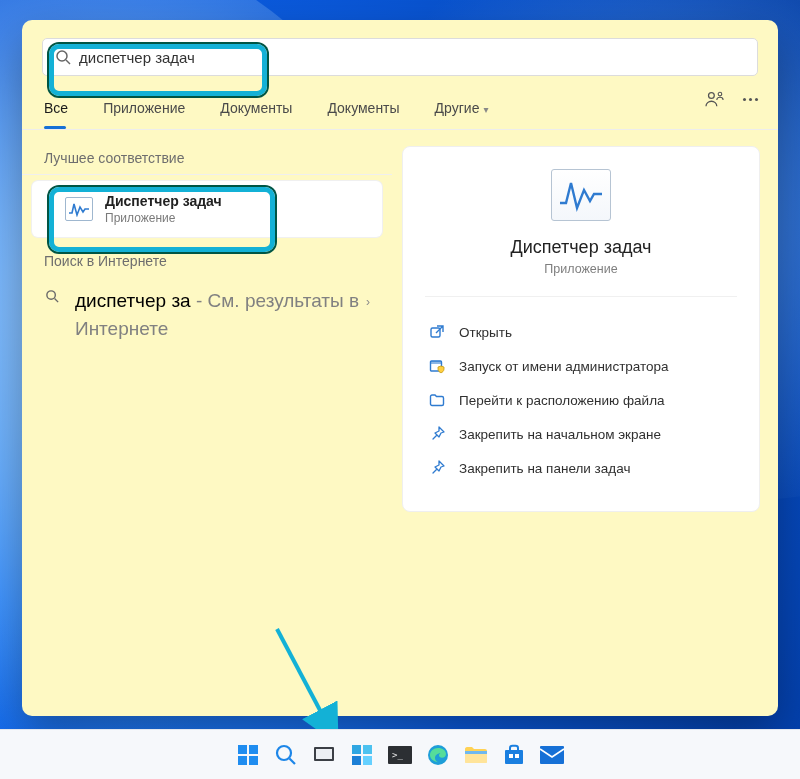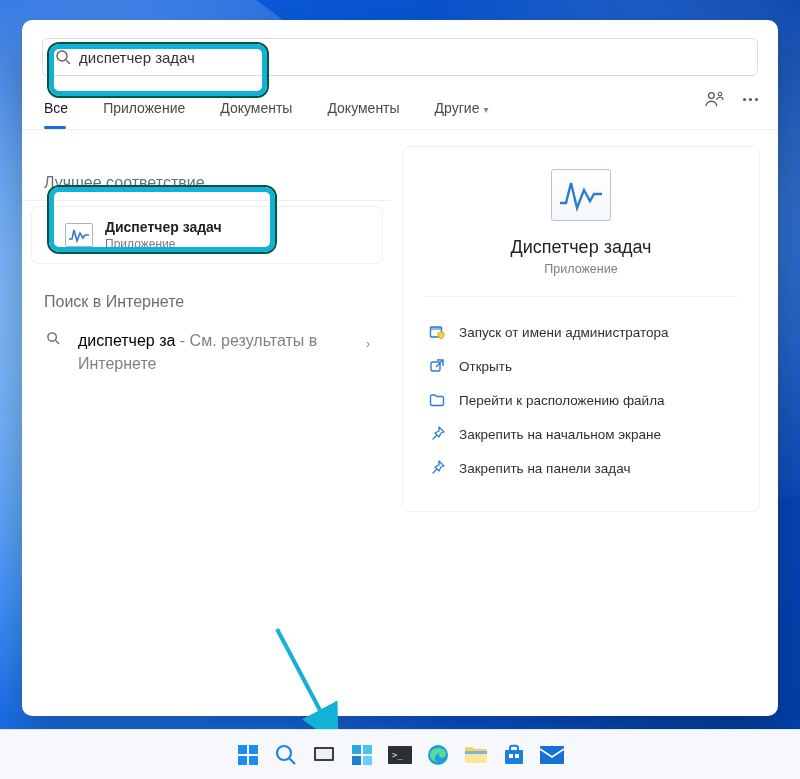--- a/index.html
+++ b/index.html
@@ -2,21 +2,21 @@
 <html><head>
 <meta charset="utf-8">
 <style>
   html,body{margin:0;padding:0;width:800px;height:779px;font-family:"Segoe UI",Arial,sans-serif;overflow:hidden;background:#005fdc;}
   *{box-sizing:border-box;}
   .wallpaper{position:absolute;inset:0;background:radial-gradient(circle at 20% 55%,#64b4ff 0%,#2483ff 30%,#0b5bdf 55%,#023ba3 100%);}
   .wallpaper::before,.wallpaper::after{content:"";position:absolute;border-radius:50%;}
   .wallpaper::before{width:900px;height:900px;left:-450px;top:-80px;background:radial-gradient(circle at 60% 40%,rgba(170,214,255,.8),rgba(20,103,222,0) 60%);}
   .wallpaper::after{width:700px;height:700px;right:-300px;top:-200px;background:radial-gradient(circle at 40% 60%,rgba(120,185,255,.55),rgba(0,51,176,0) 55%);}
 
-  .search-window{position:absolute;left:22px;top:20px;width:756px;height:696px;background:#ffffff;border-radius:10px;box-shadow:0 18px 45px rgba(0,0,0,.35);overflow:hidden;}
+  .search-window{position:absolute;left:22px;top:20px;width:756px;height:696px;background:#fef9c3;border-radius:10px;box-shadow:0 18px 45px rgba(0,0,0,.35);overflow:hidden;}
 
   .search-bar-wrap{padding:18px 20px 0 20px;}
   .search-bar{display:flex;align-items:center;height:38px;border:1px solid #dcdcdc;border-radius:5px;padding:0 12px;background:#fff;}
   .search-bar svg{flex-shrink:0;}
   .search-input{flex:1;border:none;outline:none;font-size:15px;padding-left:8px;color:#333;background:transparent;}
   @keyframes blink{50%{opacity:0;}}
   .hilite-search{position:absolute;left:27px;top:24px;width:218px;height:52px;border:5px solid #13b1d6;border-radius:10px;pointer-events:none;box-shadow:0 0 0 2px #054;}
 
   .tabs-row{display:flex;align-items:center;padding:22px 22px 0 22px;border-bottom:1px solid #ededed;height:54px;position:relative;gap:7px;}
   .tab{font-size:14px;color:#4a4a4a;margin-right:28px;cursor:pointer;padding-bottom:12px;}
@@ -24,33 +24,33 @@
   .tab.active::after{content:"";position:absolute;left:0;bottom:-1px;width:22px;height:3px;background:#1670d6;border-radius:2px;}
   .tab .chev{font-size:10px;margin-left:4px;color:#888;}
   .tabs-right{position:absolute;right:20px;top:14px;display:flex;gap:18px;align-items:center;color:#555;}
   .ellipsis{display:flex;gap:3px;}
   .ellipsis span{width:3px;height:3px;background:#555;border-radius:50%;}
 
   .body-split{display:flex;height:calc(100% - 112px);}
   .left-col{width:370px;padding:14px 0 0 0;}
   .right-col{flex:1;padding:16px 18px 0 10px;}
 
-  .sec-label{font-size:16px;color:#6e6e6e;padding:6px 22px 8px 22px;border-bottom:1px solid #efefef;margin-top:24px;}
+  .sec-label{font-size:14px;color:#6e6e6e;padding:6px 22px 8px 22px;border-bottom:1px solid #efefef;}
   .result-card{display:flex;align-items:center;padding:12px 18px;margin:6px 10px 10px 10px;border-radius:6px;background:#fff;box-shadow:0 0 0 1px #f0f0f0;position:relative;}
   .result-card .accent{width:3px;height:20px;background:#1670d6;border-radius:2px;margin-right:12px;}
   .tm-icon{width:28px;height:24px;background:#fff;border:1px solid #9fb7cf;border-radius:2px;display:flex;align-items:center;justify-content:center;}
   .tm-icon svg{display:block;}
   .result-text{margin-left:12px;}
   .result-title{font-size:14px;color:#222;font-weight:600;}
   .result-sub{font-size:12px;color:#7a7a7a;margin-top:2px;}
   .hilite-result{position:absolute;left:27px;top:167px;width:226px;height:65px;border:5px solid #13b1d6;border-radius:10px;pointer-events:none;box-shadow:0 0 0 2px #054;}
 
   .web-row{display:flex;align-items:flex-start;padding:10px 22px;position:relative;}
   .web-row .icon{width:22px;display:flex;justify-content:center;margin-top:2px;color:#6a6a6a;}
-  .web-text{margin-left:14px;font-size:16px;line-height:1.45;}
+  .web-text{margin-left:14px;font-size:19px;line-height:1.45;}
   .web-text .grey{color:#818181;}
   .web-row .chev-r{position:absolute;right:22px;top:18px;color:#8c8c8c;font-size:12px;}
 
   .details-card{background:#fff;border:1px solid #efefef;border-radius:8px;padding:22px 22px 26px 22px;}
   .details-head{display:flex;flex-direction:column;align-items:center;padding-bottom:20px;border-bottom:1px solid #f0f0f0;}
   .big-icon{width:60px;height:52px;background:linear-gradient(#fff,#f4f7fb);border:1px solid #b6c4d3;border-radius:3px;display:flex;align-items:center;justify-content:center;}
   .details-title{font-size:18px;color:#222;margin-top:16px;}
   .details-sub{font-size:12.5px;color:#7e7e7e;margin-top:4px;}
   .actions{padding-top:18px;}
   .action{display:flex;align-items:center;gap:14px;padding:9px 4px;font-size:13.5px;color:#303030;cursor:pointer;}
@@ -139,32 +139,32 @@
             <svg width="46" height="34" viewBox="0 0 46 34">
                 <polyline points="2,25 8,25 13,5 19,30 26,12 32,23 36,16 44,16" fill="none" stroke="#2f7bd0" stroke-width="2.4"></polyline>
               </svg>
           </div>
           <div class="details-title">Диспетчер задач</div>
           <div class="details-sub">Приложение</div>
         </div>
         <div class="actions">
           <div class="action">
             <svg width="16" height="16" viewBox="0 0 16 16">
+                <rect x="2" y="4" width="9" height="9" rx="1.5" fill="none" stroke="#2f7bd0" stroke-width="1.4"></rect>
+                <path d="M8 2h6v6M14 2 7 9" fill="none" stroke="#2f7bd0" stroke-width="1.4"></path>
+              </svg>
+            <span>Открыть</span>
+          </div>
+          <div class="action">
+            <svg width="16" height="16" viewBox="0 0 16 16">
                 <rect x="1.5" y="3" width="11" height="10" rx="1" fill="none" stroke="#2f7bd0" stroke-width="1.4"></rect>
                 <rect x="1.5" y="3" width="11" height="3" fill="#2f7bd0" opacity=".55"></rect>
                 <path d="M12 8l3 1v2c0 2-1.5 3.3-3 3.8-1.5-.5-3-1.8-3-3.8v-2z" fill="#ffcf3f" stroke="#c79b12" stroke-width=".8"></path>
               </svg>
             <span>Запуск от имени администратора</span>
-          </div>
-          <div class="action">
-            <svg width="16" height="16" viewBox="0 0 16 16">
-                <rect x="2" y="4" width="9" height="9" rx="1.5" fill="none" stroke="#2f7bd0" stroke-width="1.4"></rect>
-                <path d="M8 2h6v6M14 2 7 9" fill="none" stroke="#2f7bd0" stroke-width="1.4"></path>
-              </svg>
-            <span>Открыть</span>
           </div>
           <div class="action">
             <svg width="16" height="16" viewBox="0 0 16 16">
                 <path d="M1.5 4.5c0-.8.7-1.5 1.5-1.5h3l1.5 1.5H13c.8 0 1.5.7 1.5 1.5v6c0 .8-.7 1.5-1.5 1.5H3c-.8 0-1.5-.7-1.5-1.5z" fill="none" stroke="#2f7bd0" stroke-width="1.4"></path>
               </svg>
             <span>Перейти к расположению файла</span>
           </div>
           <div class="action">
             <svg width="16" height="16" viewBox="0 0 16 16">
                 <path d="M10 1l5 5-3 1-2 4-2-2-4 4 4-4-2-2 4-2z" fill="none" stroke="#2f7bd0" stroke-width="1.3" stroke-linejoin="round"></path>

